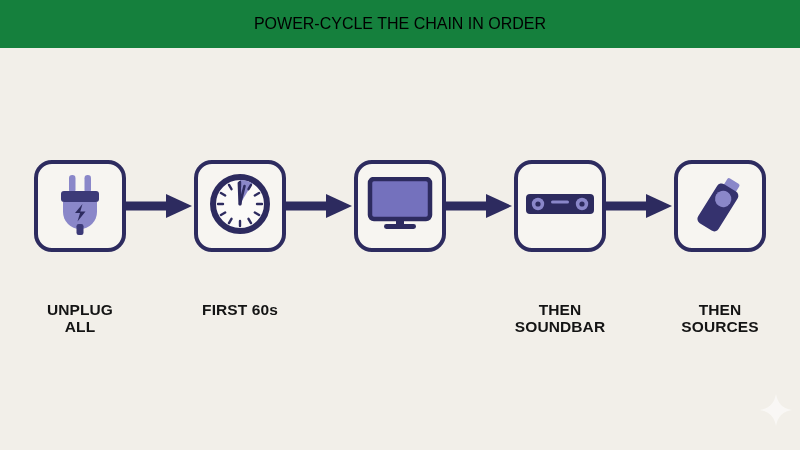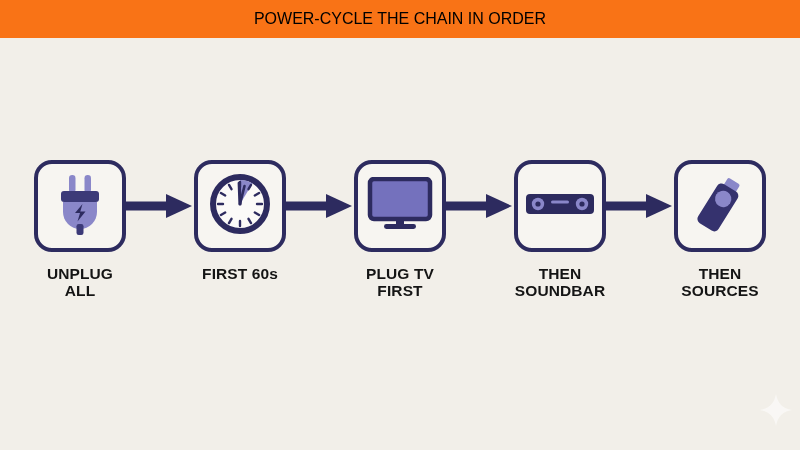--- a/index.html
+++ b/index.html
@@ -14,22 +14,22 @@
     background: #f2efe9;
     font-family: "Liberation Sans", sans-serif;
     position: relative;
   }
 
   
   #header-bar {
     position: absolute;
     top: 0; left: 0;
     width: 800px;
-    height: 38px;
-    background: #f97316;
+    height: 48px;
+    background: #15803d;
     display: flex;
     align-items: center;
     justify-content: center;
   }
 
   
   #flow-strip {
     position: absolute;
     top: 160px;
     left: 0;
@@ -39,20 +39,21 @@
     align-items: flex-start;
     justify-content: center;
   }
 
   .step {
     width: 92px;
     display: flex;
     flex-direction: column;
     align-items: center;
     flex: 0 0 auto;
+    gap: 36px;
   }
 
   .step-box {
     width: 92px;
     height: 92px;
     border: 4px solid #2d2b5f;
     border-radius: 18px;
     background: #f7f5f1;
     display: flex;
     align-items: center;
@@ -173,22 +174,20 @@
   <div class="step">
     <div class="step-box">
       <span>
         <svg width="66" height="54" viewBox="0 0 66 54">
           <rect x="3" y="2" width="60" height="40" rx="4" fill="#7471bd" stroke="#2d2b5f" stroke-width="4.5"></rect>
           <rect x="29" y="42" width="8" height="6" fill="#2d2b5f"></rect>
           <rect x="17" y="47" width="32" height="5" rx="2.4" fill="#2d2b5f"></rect>
         </svg>
       </span>
     </div>
-    <div class="step-label">PLUG TV
-FIRST</div>
   </div>
 
   <div class="arrow">
     <svg width="68" height="26" viewBox="0 0 68 26">
       <rect x="0" y="8.5" width="44" height="9" fill="#2d2b5f"></rect>
       <path d="M40 1 L66 13 L40 25 Z" fill="#2d2b5f"></path>
     </svg>
   </div>
 
   <div class="step">

